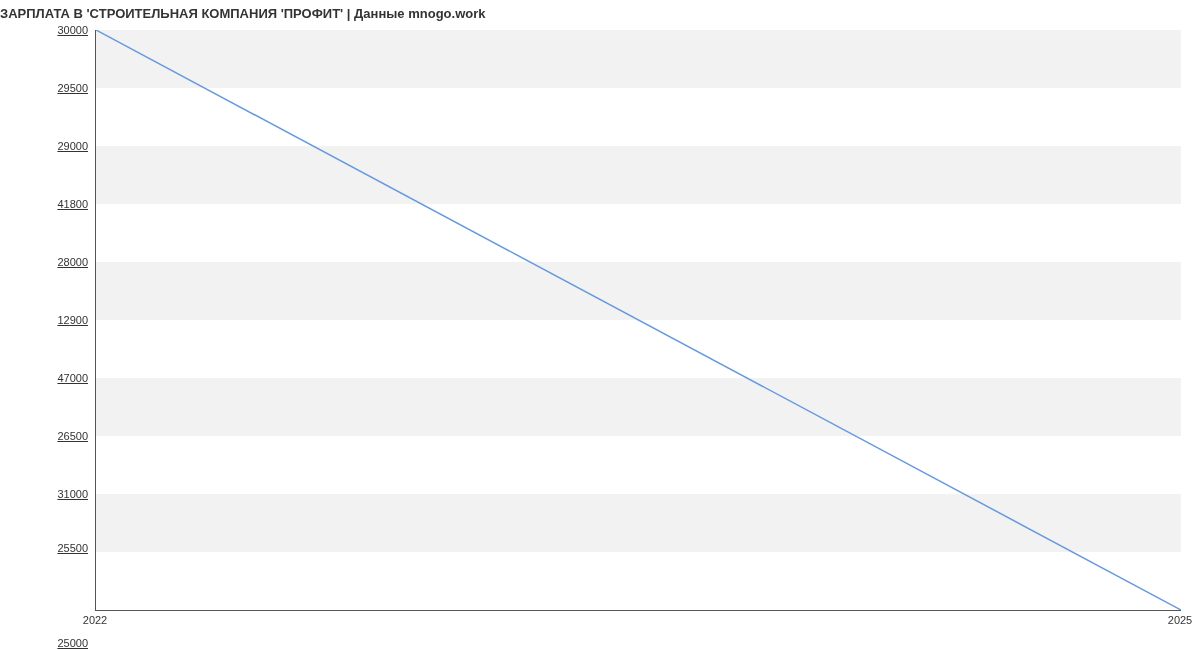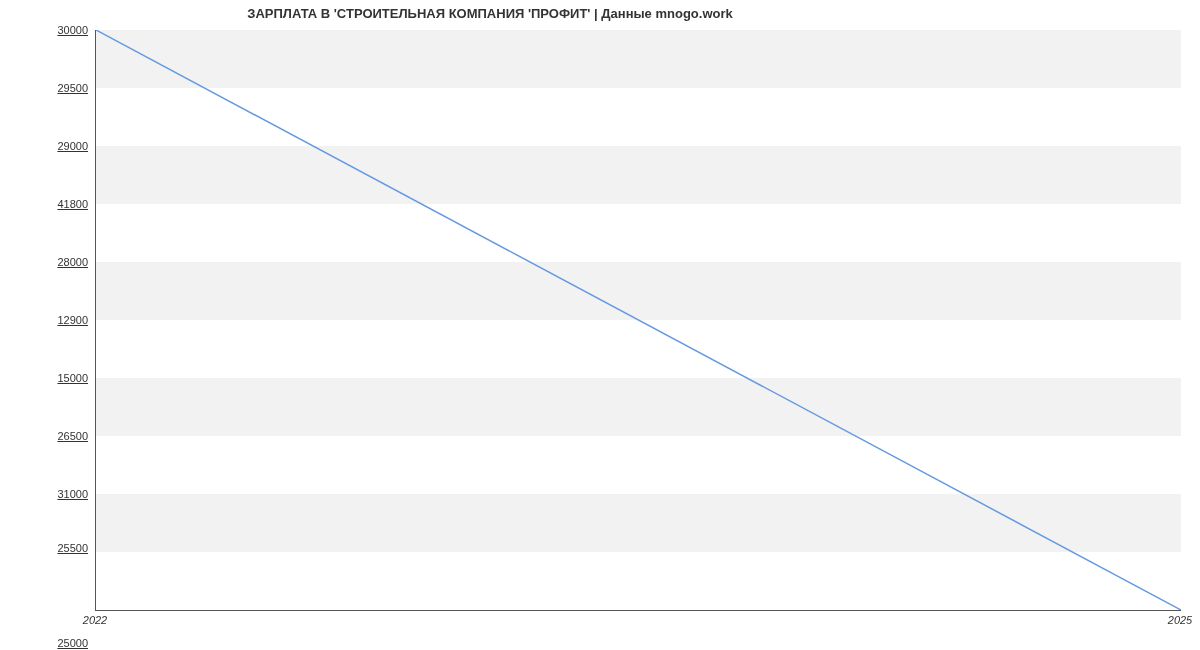--- a/index.html
+++ b/index.html
@@ -10,21 +10,21 @@
     font-family: Verdana, Geneva, sans-serif;
     background: #fff;
     color: #333;
     position: relative;
   }
   .title {
     position: absolute;
     top: 6px;
     left: 0;
     width: 980px;
-    text-align: center;
+    text-align: left;
     font-size: 13px;
     font-weight: bold;
     color: #333;
   }
   .plot {
     position: absolute;
     left: 95px;
     top: 30px;
     width: 1085px;
     height: 580px;
@@ -66,34 +66,33 @@
     left: 95px;
     top: 614px;
     width: 1085px;
     height: 20px;
   }
   .xlabel {
     position: absolute;
     font-size: 11px;
     color: #333;
     transform: translateX(-50%);
-    font-style: italic;
   }
 </style>
 </head>
 <body>
 
 <div class="title">ЗАРПЛАТА В 'СТРОИТЕЛЬНАЯ КОМПАНИЯ 'ПРОФИТ' | Данные mnogo.work</div>
 
 <div class="ylabels">
   <div class="ylabel" style="top:613px">25000</div>
   <div class="ylabel" style="top:518px">25500</div>
   <div class="ylabel" style="top:464px">31000</div>
   <div class="ylabel" style="top:406px">26500</div>
-  <div class="ylabel" style="top:348px">15000</div>
+  <div class="ylabel" style="top:348px">47000</div>
   <div class="ylabel" style="top:290px">12900</div>
   <div class="ylabel" style="top:232px">28000</div>
   <div class="ylabel" style="top:174px">41800</div>
   <div class="ylabel" style="top:116px">29000</div>
   <div class="ylabel" style="top:58px">29500</div>
   <div class="ylabel" style="top:0px">30000</div>
 </div>
 
 <div class="plot">
   <div class="band" style="top:0px;height:58px"></div>

